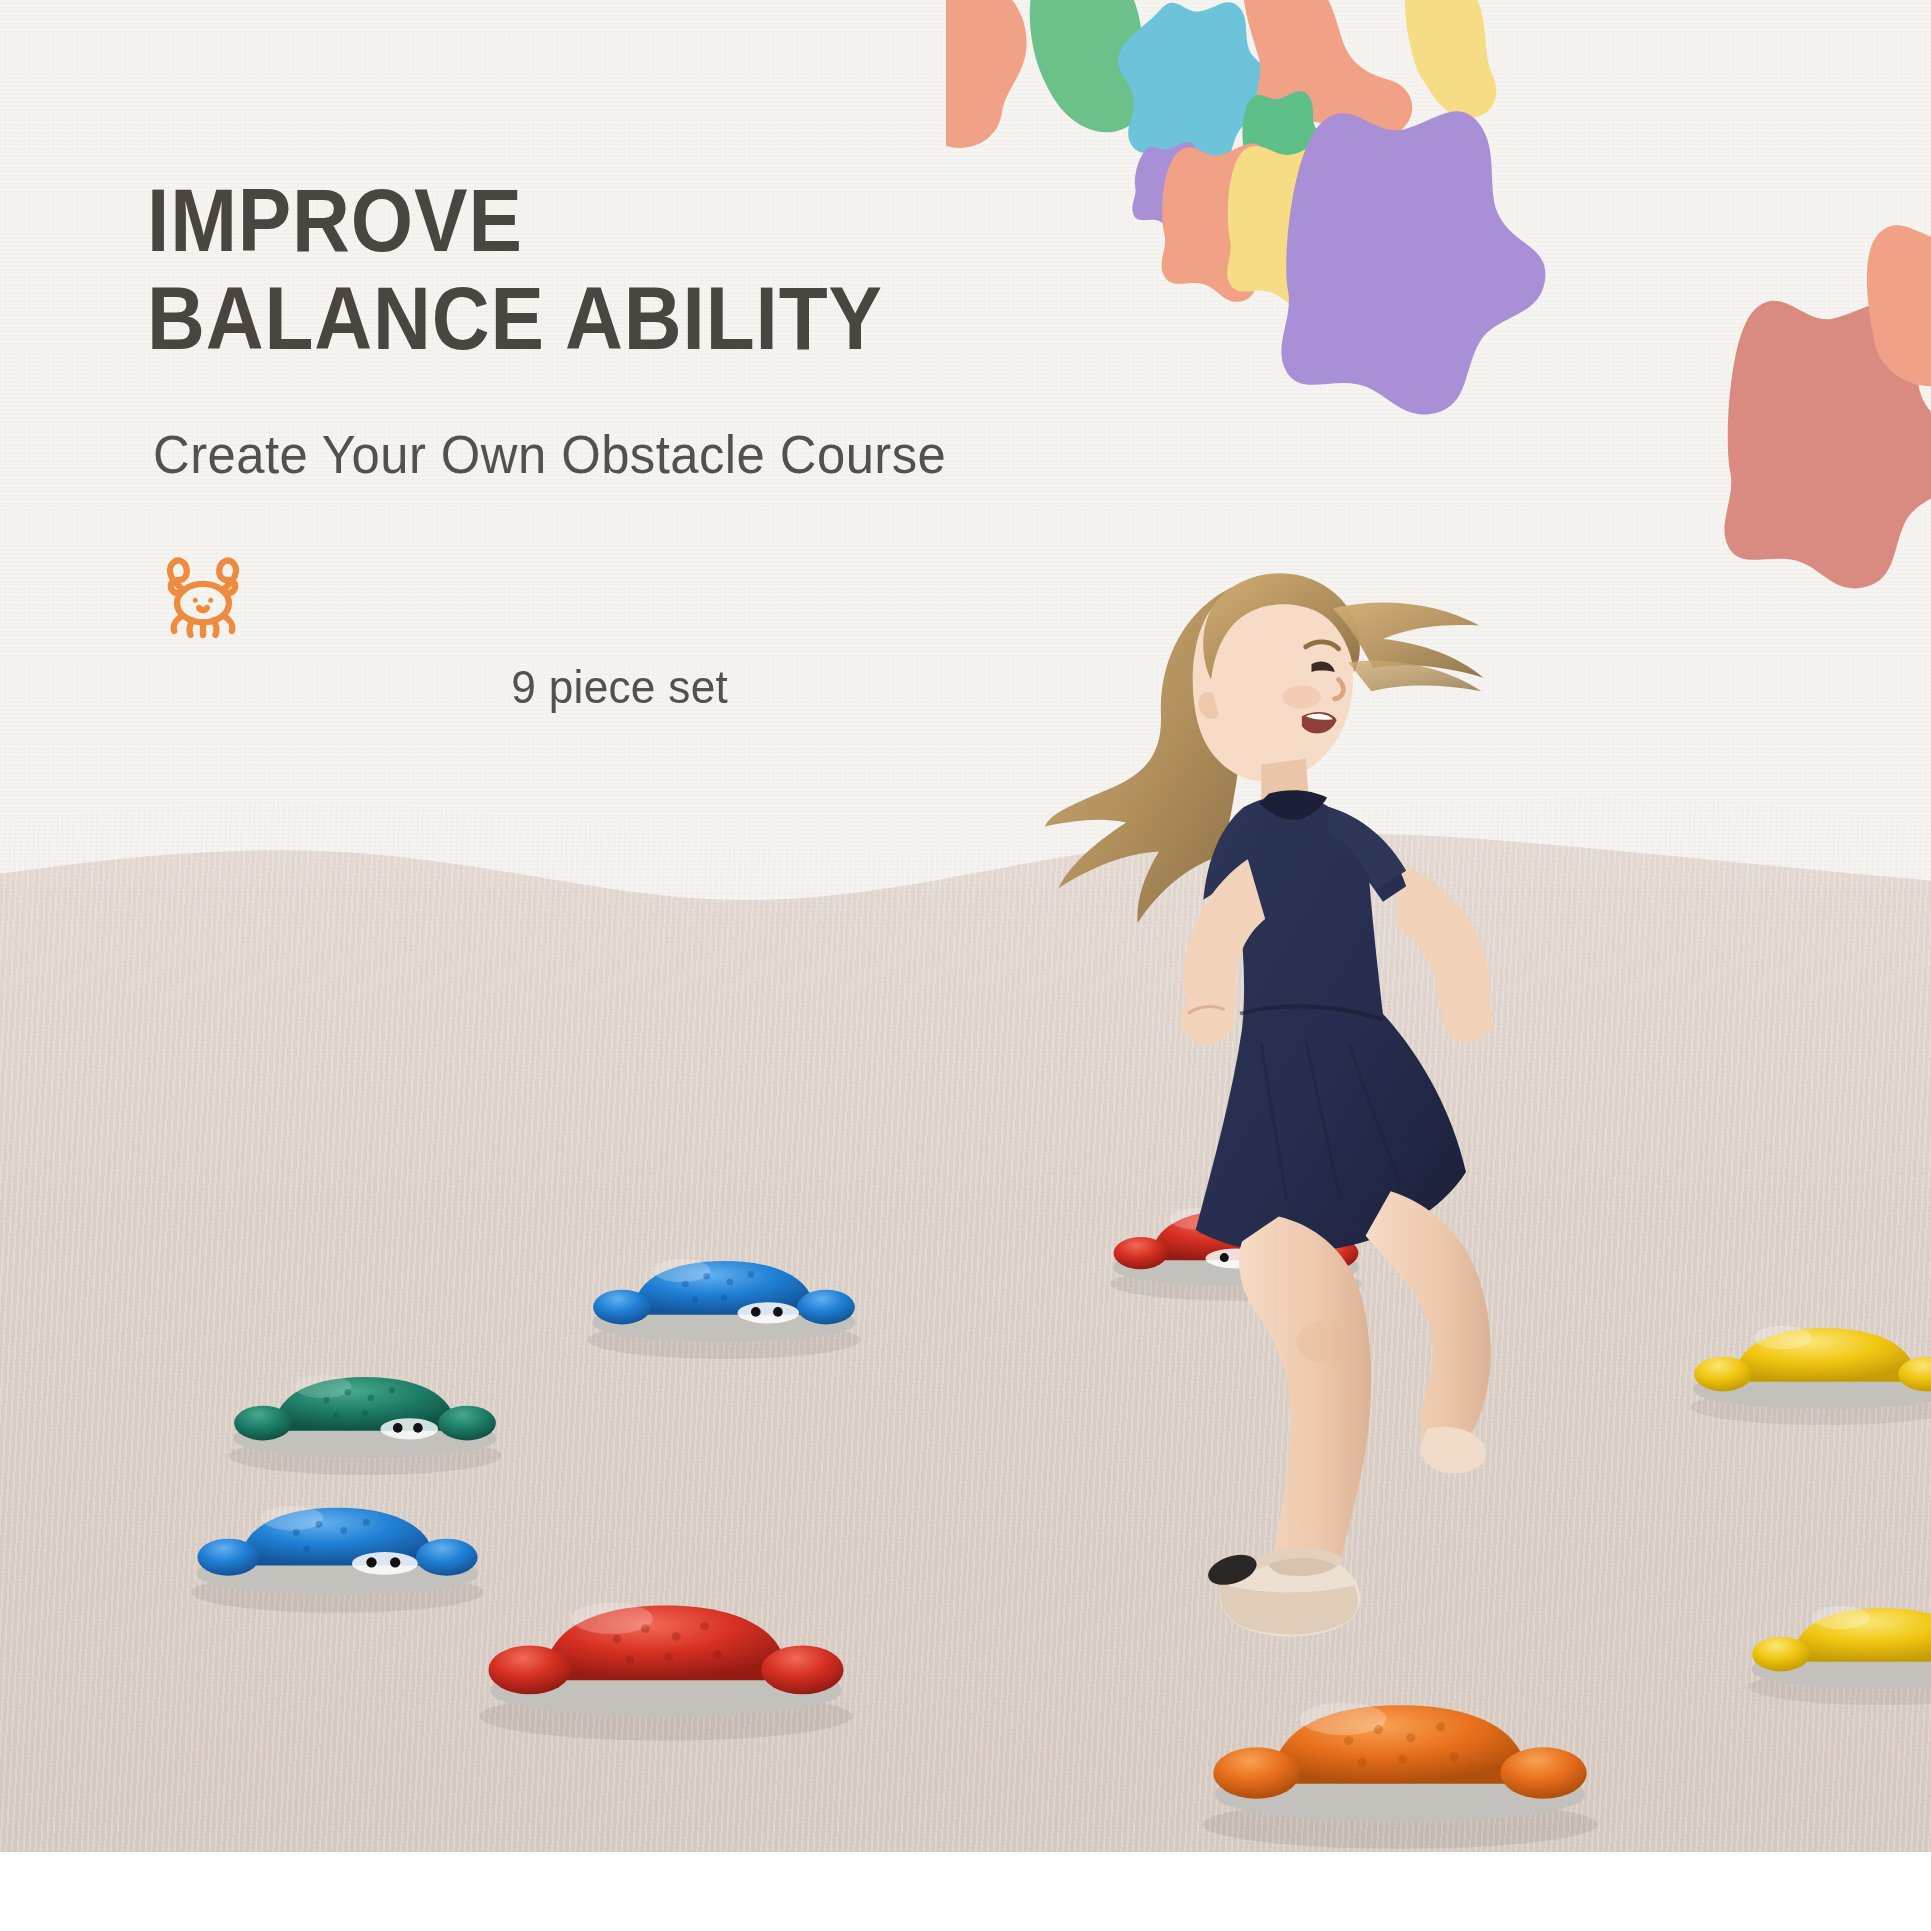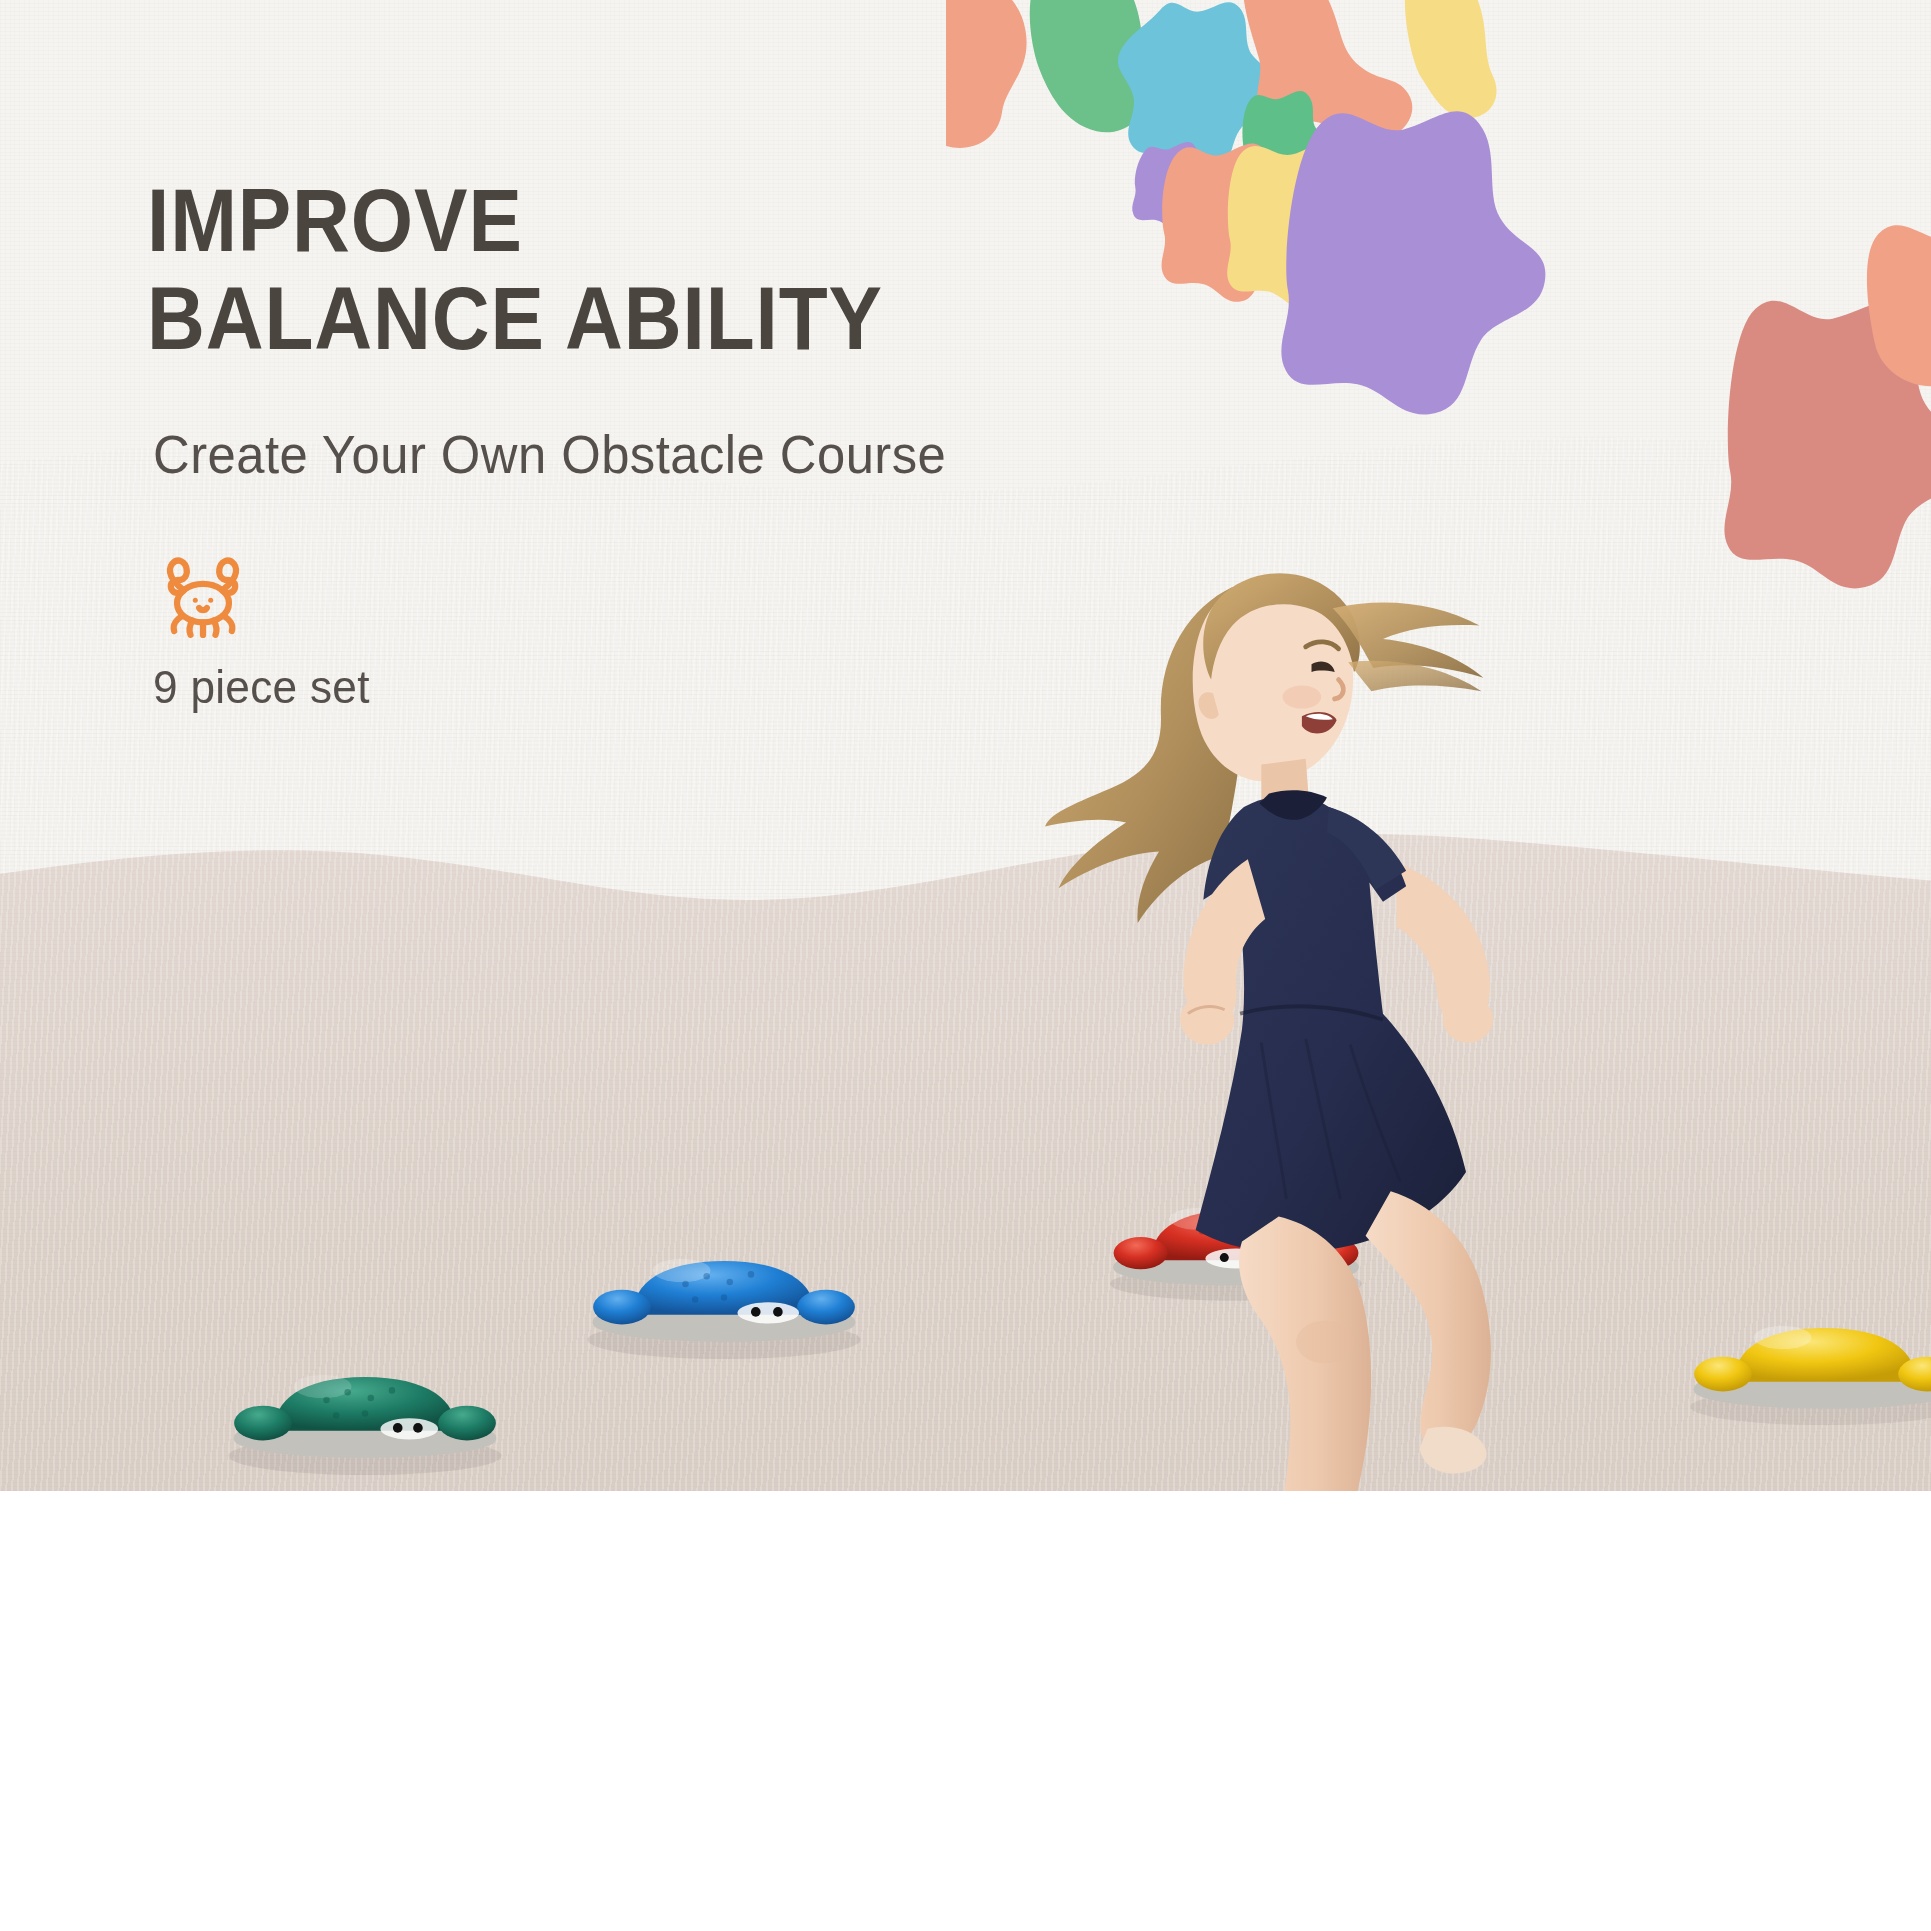--- a/index.html
+++ b/index.html
@@ -1,18 +1,18 @@
 <!DOCTYPE html>
 <html><head>
 <meta charset="utf-8">
 <style>
   html,body{margin:0;padding:0;}
   body{width:1931px;height:1931px;overflow:hidden;font-family:"Liberation Sans",sans-serif;}
 
-  #stage{position:relative;width:1931px;height:1491px;background:#f7f5f2;overflow:hidden;}
+  #stage{position:relative;width:1931px;height:1852px;background:#f7f5f2;overflow:hidden;}
 
   
   .bg-paper{
     position:absolute;left:0;top:0;width:1931px;height:1931px;
     background:
       repeating-linear-gradient(0deg, rgba(0,0,0,0.016) 0px, rgba(0,0,0,0.016) 1px, rgba(255,255,255,0) 1px, rgba(255,255,255,0) 3.9px),
       repeating-linear-gradient(90deg, rgba(0,0,0,0.012) 0px, rgba(0,0,0,0.012) 1px, rgba(255,255,255,0) 1px, rgba(255,255,255,0) 4.8px),
       #f6f4f1;
   }
   .bg-floor{
@@ -51,21 +51,21 @@
     color:#56504c;
     font-size:54px;
     font-weight:300;
     letter-spacing:0.5px;
     transform:scaleX(0.94);
     transform-origin:left top;
   }
 
   
   .features{position:absolute;left:153px;top:550px;width:599px;}
-  .feature{position:relative;margin-bottom:9.7px;}
+  .feature{position:relative;margin-bottom:9.7px;text-align:right;}
   .feature-icon{display:block;height:93px;margin-bottom:13.5px;}
   .feature-icon svg{display:block;}
   .feature-text{
     color:#56504c;
     font-size:46px;
     font-weight:300;
     line-height:1.32;
     letter-spacing:0.3px;
     transform:scaleX(0.96);
     transform-origin:left top;

